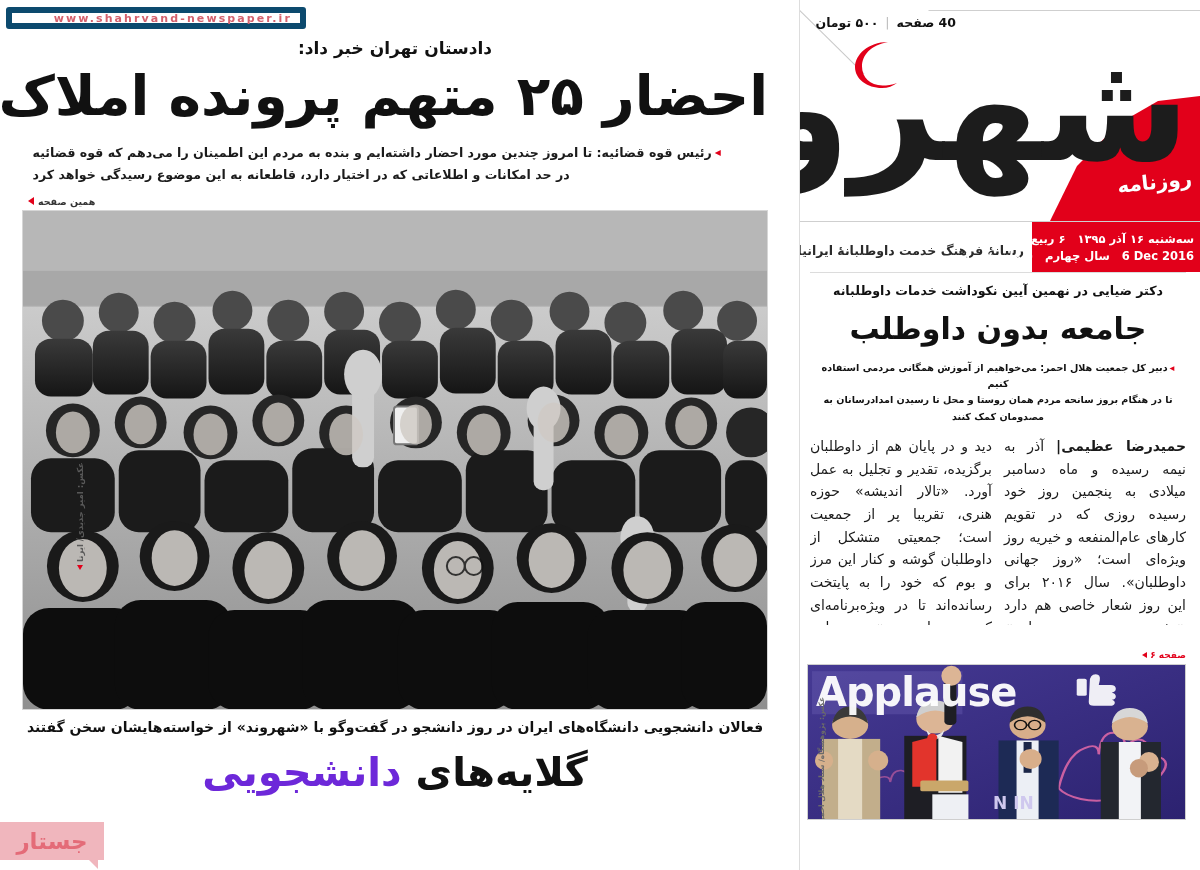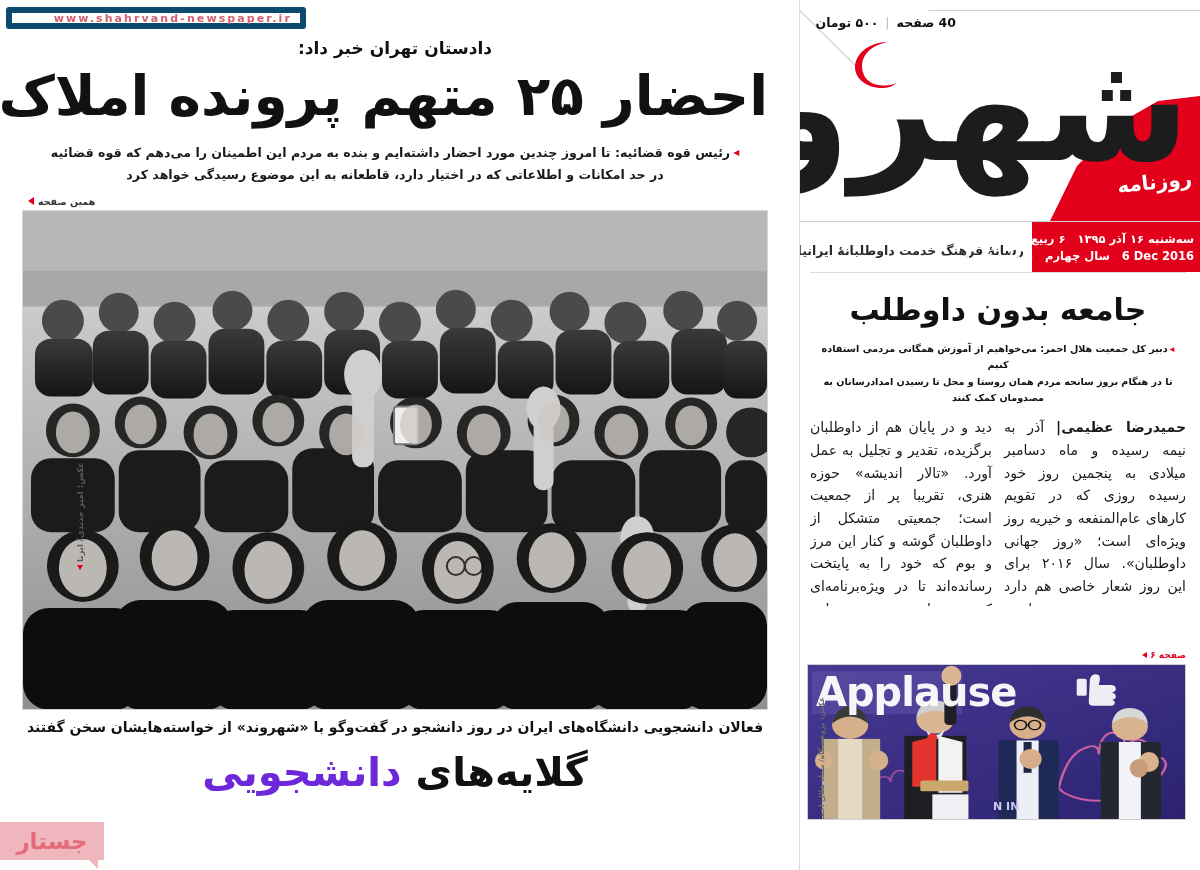--- a/index.html
+++ b/index.html
@@ -102,21 +102,21 @@
   }
   #kicker{
     text-align:center; font-size:17px; font-weight:bold; color:#111;
     margin-top:4px; letter-spacing:-.2px;
   }
   #headline{
     text-align:center; font-size:55px; line-height:1.18; font-weight:bold;
     color:#111; margin-top:6px; letter-spacing:-2px; white-space:nowrap;
   }
   #lead{
-    margin:13px auto 0 auto; width:725px; text-align:center;
+    margin:13px auto 0 auto; width:725px; text-align:left;
     font-size:12.6px; line-height:1.75; font-weight:bold; color:#1b1b1b;
     position:relative;
   }
   #lead .bullet{
     color:#e2001a; font-size:12px; position:relative; top:-1px; margin-left:3px;
   }
 
   
   #same-page{
     margin-top:10px; padding-left:6px;
@@ -221,21 +221,21 @@
     z-index:6;
   }
   #rc-photo-credit .tri{
     width:0;height:0;border-top:3px solid transparent;border-bottom:3px solid transparent;
     border-right:5px solid #e2001a;
   }
   #applause{
     position:absolute; left:8px; top:4px; font-size:40px; font-weight:bold;
     color:#ffffff; letter-spacing:-1px; opacity:.95; direction:ltr;
   }
-  #nin{ position:absolute; left:185px; bottom:6px; color:#cfc8ee; font-size:11px; font-weight:bold; direction:ltr; }
+  #nin{ position:absolute; left:185px; bottom:6px; color:#cfc8ee; font-size:17px; font-weight:bold; direction:ltr; }
 
   
   #v-divider{
     position:absolute; right:400px; top:0; width:1px; height:870px; background:#dddddd;
   }
   #rc-hrule{ position:absolute; left:10px; right:14px; top:0px; height:1px; background:#dcdcdc; }
 </style>
 </head>
 <body>
 
@@ -452,20 +452,21 @@
   </h2>
 </div>
 
 <div id="watermark" class="rtl">
   <span>جستار</span>
 </div>
 
 <div id="right-col">
   <div id="rc-hrule"></div>
 
+  <div id="rc-kicker" class="rtl">دکتر ضیایی در نهمین آیین نکوداشت خدمات داوطلبانه</div>
 
   <h2 id="rc-headline" class="rtl">
     <span>جامعه بدون داوطلب</span><br>
   </h2>
 
   <div id="rc-sub" class="rtl">
     <span class="bullet">◂</span><span>دبیر کل جمعیت هلال احمر: می‌خواهیم از آموزش همگانی مردمی استفاده کنیم</span>
     <br>
     <span>تا در هنگام بروز سانحه مردم همان روستا و محل تا رسیدن امدادرسانان به مصدومان کمک کنند</span>
   </div>

